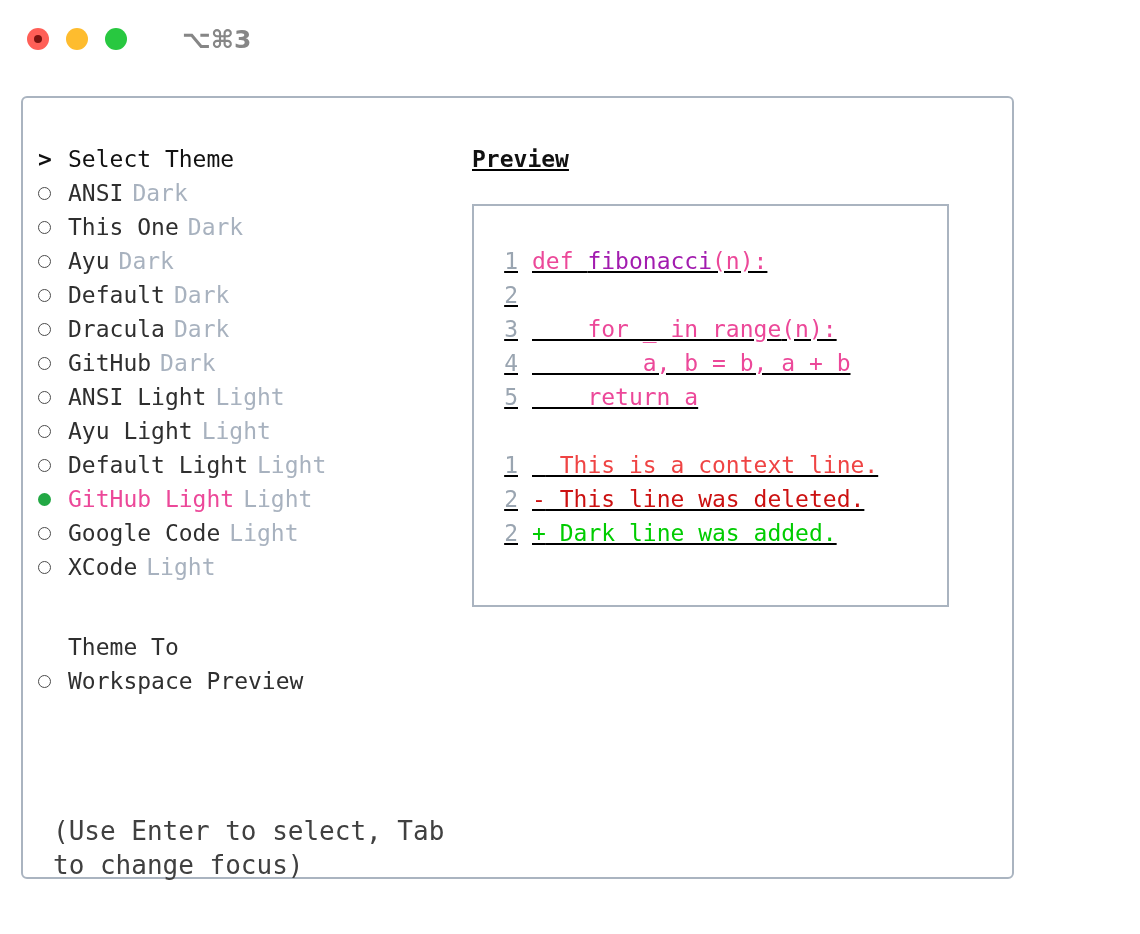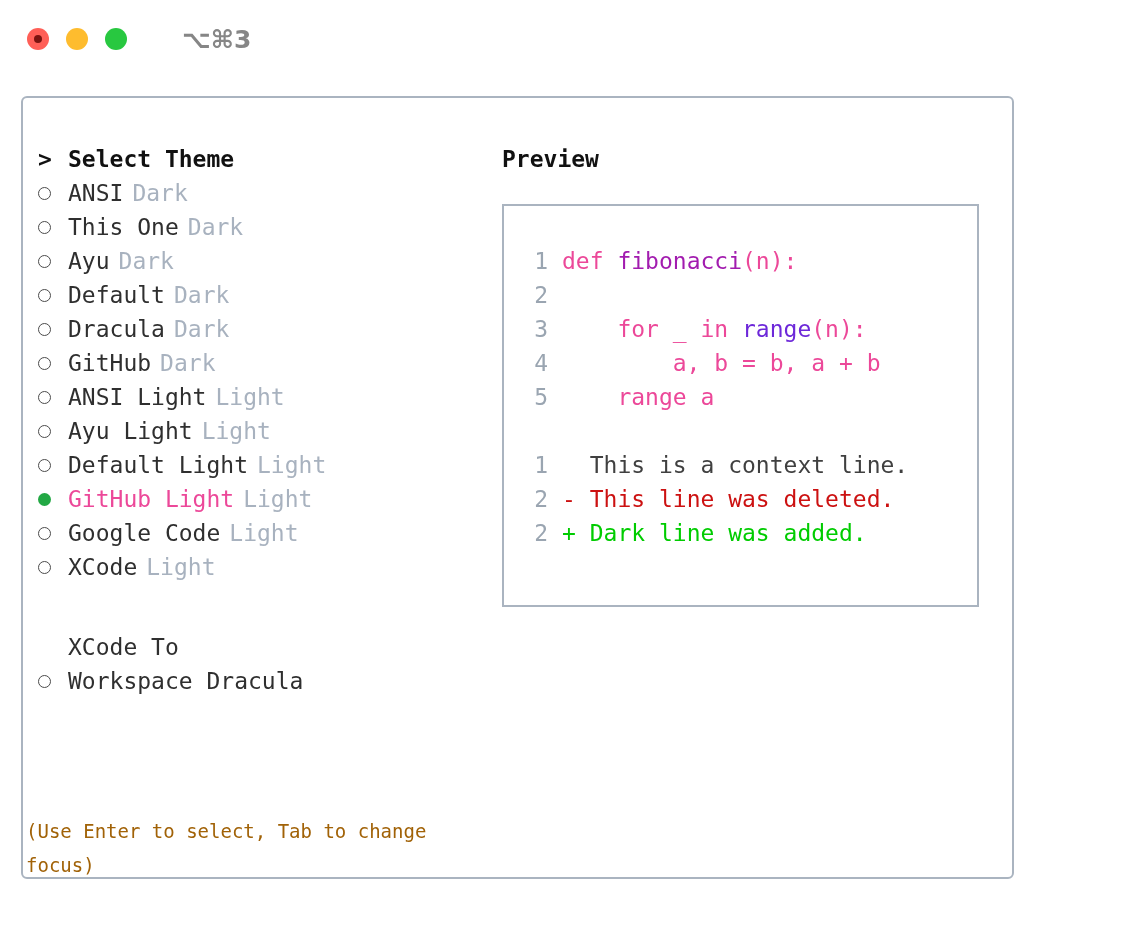--- a/index.html
+++ b/index.html
@@ -106,21 +106,21 @@
     flex: 0 0 30px;
     display: inline-block;
     text-align: left;
     color: #4b4b4b;
   }
   .heading-row .marker {
     font-weight: bold;
     color: #111111;
   }
   .heading-row .label {
-    font-weight: bold;
+    font-weight: normal;
     color: #111111;
   }
   .label { color: #2f2f2f; }
   .tag {
     color: #a8b2bf;
     margin-left: 9px;
   }
   .row.selected .label { color: #ec4899; }
 
   .bullet-dot {
@@ -138,34 +138,35 @@
     border-radius: 50%;
     border: 1.6px solid #4b4b4b;
     box-sizing: content-box;
     vertical-align: 1px;
   }
 
   .section-gap { height: 46px; }
 
   .hint {
     position: absolute;
-    left: 3px;
+    left: 30px;
     top: 716px;
     width: 420px;
-    font-size: 19px;
+    font-size: 26px;
     line-height: 34px;
-    color: #a16207;
+    color: #404040;
   }
 
   
   .right-col {
     position: absolute;
-    left: 479px;
+    left: 449px;
     top: 48px;
     width: 490px;
+    text-decoration: underline;
   }
   .preview-title {
     font-size: 23px;
     font-weight: bold;
     color: #111111;
     margin-bottom: 32px;
   }
   .code-panel {
     width: 477px;
     height: 403px;
@@ -182,23 +183,23 @@
   }
   .lineno {
     flex: 0 0 26px;
     text-align: right;
     color: #9aa5b1;
     margin-right: 14px;
   }
   .code-text { color: #ec4899; }
   .tok-fn   { color: #a21caf; }
   .tok-num  { color: #0d7d7d; }
-  .tok-call { color: #6d28d9; }
+  .tok-call { color: #ec4899; }
   .blank-line { height: 34px; }
-  .diff-ctx { color: #404040; }
+  .diff-ctx { color: #ef4444; }
   .diff-del { color: #cc1111; }
   .diff-add { color: #00cc00; }
 </style>
 </head>
 <body>
 
 <div class="app-window">
 
   <div class="titlebar">
     <div class="lights">
@@ -231,39 +232,39 @@
             <div class="row"><span class="marker"><span class="bullet-ring"></span></span><span class="label">Default Light</span><span class="tag">Light</span></div>
             <div class="row selected"><span class="marker"><span class="bullet-dot"></span></span><span class="label">GitHub Light</span><span class="tag">Light</span></div>
             <div class="row"><span class="marker"><span class="bullet-ring"></span></span><span class="label">Google Code</span><span class="tag">Light</span></div>
             <div class="row"><span class="marker"><span class="bullet-ring"></span></span><span class="label">XCode</span><span class="tag">Light</span></div>
           </div>
 
         <div class="section-gap"></div>
 
         <div class="row">
           <span class="marker"></span>
-          <span class="label">XCode To</span>
+          <span class="label">Theme To</span>
         </div>
 
         <div id="apply-list">
-            <div class="row"><span class="marker"><span class="bullet-ring"></span></span><span class="label">Workspace Dracula</span></div>
+            <div class="row"><span class="marker"><span class="bullet-ring"></span></span><span class="label">Workspace Preview</span></div>
           </div>
       </div>
 
       <div class="hint">(Use Enter to select, Tab to change focus)</div>
 
       <div class="right-col">
         <div class="preview-title">Preview</div>
         <div class="code-panel">
           <div id="code-block">
               <div class="code-line"><span class="lineno">1</span><span><span class="code-text">def </span><span class="tok-fn">fibonacci</span><span class="code-text">(n):</span></span></div>
               <div class="code-line"><span class="lineno">2</span></div>
               <div class="code-line"><span class="lineno">3</span><span><span class="code-text">    for _ in </span><span class="tok-call">range</span><span class="code-text">(n):</span></span></div>
               <div class="code-line"><span class="lineno">4</span><span><span class="code-text">        a, b = b, a + b</span></span></div>
-              <div class="code-line"><span class="lineno">5</span><span><span class="code-text">    range a</span></span></div>
+              <div class="code-line"><span class="lineno">5</span><span><span class="code-text">    return a</span></span></div>
             </div>
           <div class="blank-line"></div>
           <div id="diff-block">
               <div class="code-line"><span class="lineno">1</span><span class="diff-ctx"> </span><span class="diff-ctx"> This is a context line.</span></div>
               <div class="code-line"><span class="lineno">2</span><span class="diff-del">-</span><span class="diff-del"> This line was deleted.</span></div>
               <div class="code-line"><span class="lineno">2</span><span class="diff-add">+</span><span class="diff-add"> Dark line was added.</span></div>
             </div>
         </div>
       </div>
 

